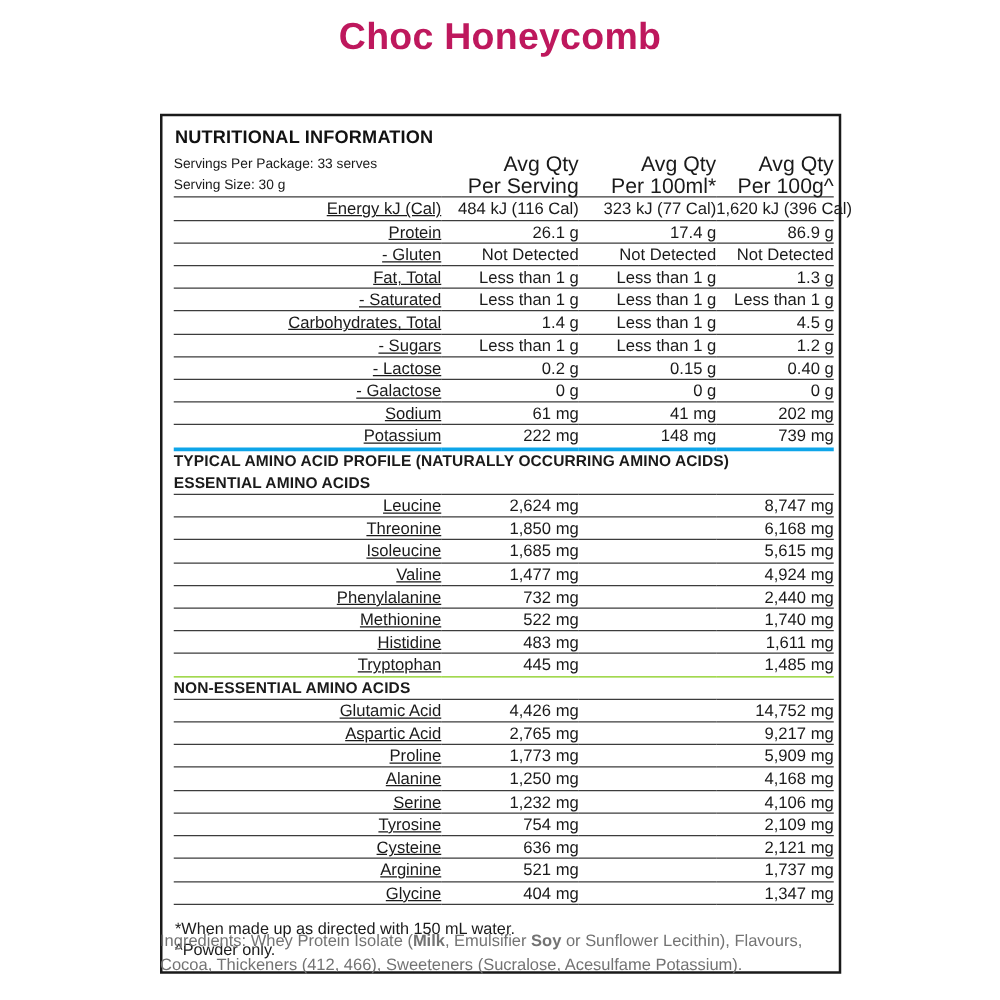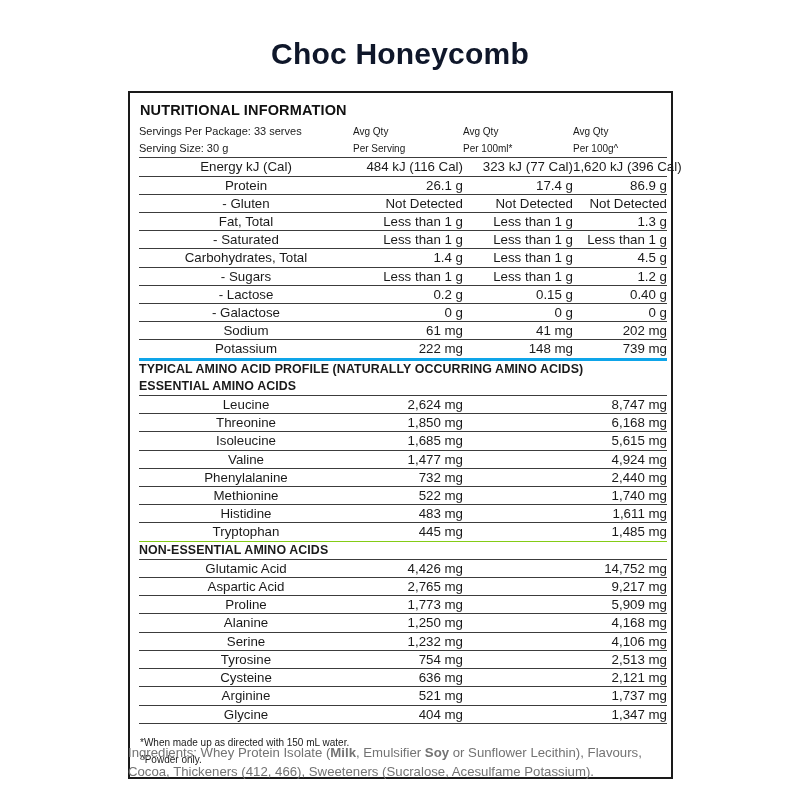--- a/index.html
+++ b/index.html
@@ -15,22 +15,22 @@
     position: relative;
     overflow: hidden;
   }
 
   
   .product-title {
     text-align: center;
     font-size: 30px;
     font-weight: bold;
     letter-spacing: 0.2px;
-    color: #0f172a;
-    padding-top: 36px;
+    color: #be185d;
+    padding-top: 12px;
     padding-bottom: 0;
     line-height: 1.2;
   }
 
   
   .panel {
     position: absolute;
     left: 128px;
     top: 91px;
     width: 545px;
@@ -61,30 +61,31 @@
     line-height: 17.2px;
     white-space: nowrap;
   }
 
   
   col.c-label { width: 214px; }
   col.c-v1    { width: 110px; }
   col.c-v2    { width: 110px; }
   col.c-v3    { width: 94px; }
 
-  .lbl   { text-align: center; padding-left: 1px; }
+  .lbl   { text-align: right; padding-left: 1px; text-decoration: underline; }
   .val   { text-align: right; padding-right: 2px; }
 
   
   tr.ruled > td { border-top: 1px solid #3c3c3c; }
 
   
   .hdr-cell {
-    font-size: 10px;
+    font-size: 17px;
     line-height: 17.2px;
+    text-align: right;
     padding-right: 2px;
     white-space: nowrap;
   }
   .hdr-label {
     font-size: 11px;
     line-height: 17.2px;
     text-align: left;
     padding-left: 1px;
   }
 
@@ -99,21 +100,21 @@
     padding-top: 4px;
     padding-bottom: 1px;
     line-height: 15px;
   }
   .section-row.tight td { padding-top: 0; }
 
   .spacer td { height: 3px; line-height: 3px; font-size: 0; }
 
   
   .footnotes {
-    font-size: 10px;
+    font-size: 13px;
     line-height: 17.6px;
     padding-top: 7px;
     padding-left: 1px;
   }
 
   
   .ingredients {
     position: absolute;
     left: 128px;
     top: 744px;
@@ -309,21 +310,21 @@
         <tr class="ruled">
         <td class="lbl">Serine</td>
         <td class="val">1,232 mg</td>
         <td></td>
         <td class="val">4,106 mg</td>
       </tr>
         <tr class="ruled">
         <td class="lbl">Tyrosine</td>
         <td class="val">754 mg</td>
         <td></td>
-        <td class="val">2,513 mg</td>
+        <td class="val">2,109 mg</td>
       </tr>
         <tr class="ruled">
         <td class="lbl">Cysteine</td>
         <td class="val">636 mg</td>
         <td></td>
         <td class="val">2,121 mg</td>
       </tr>
         <tr class="ruled">
         <td class="lbl">Arginine</td>
         <td class="val">521 mg</td>

